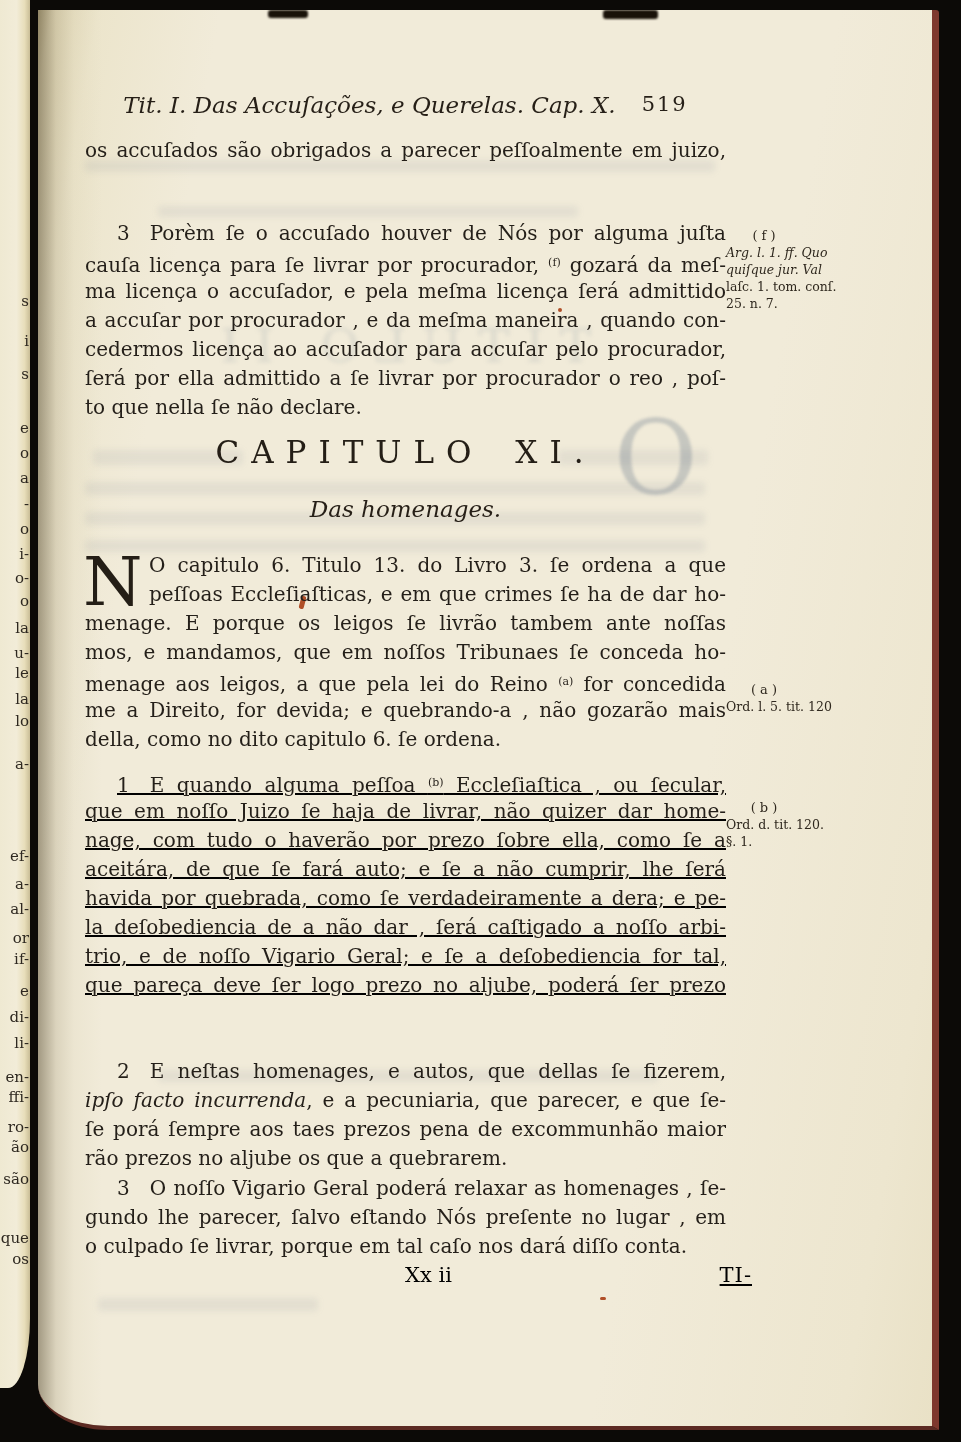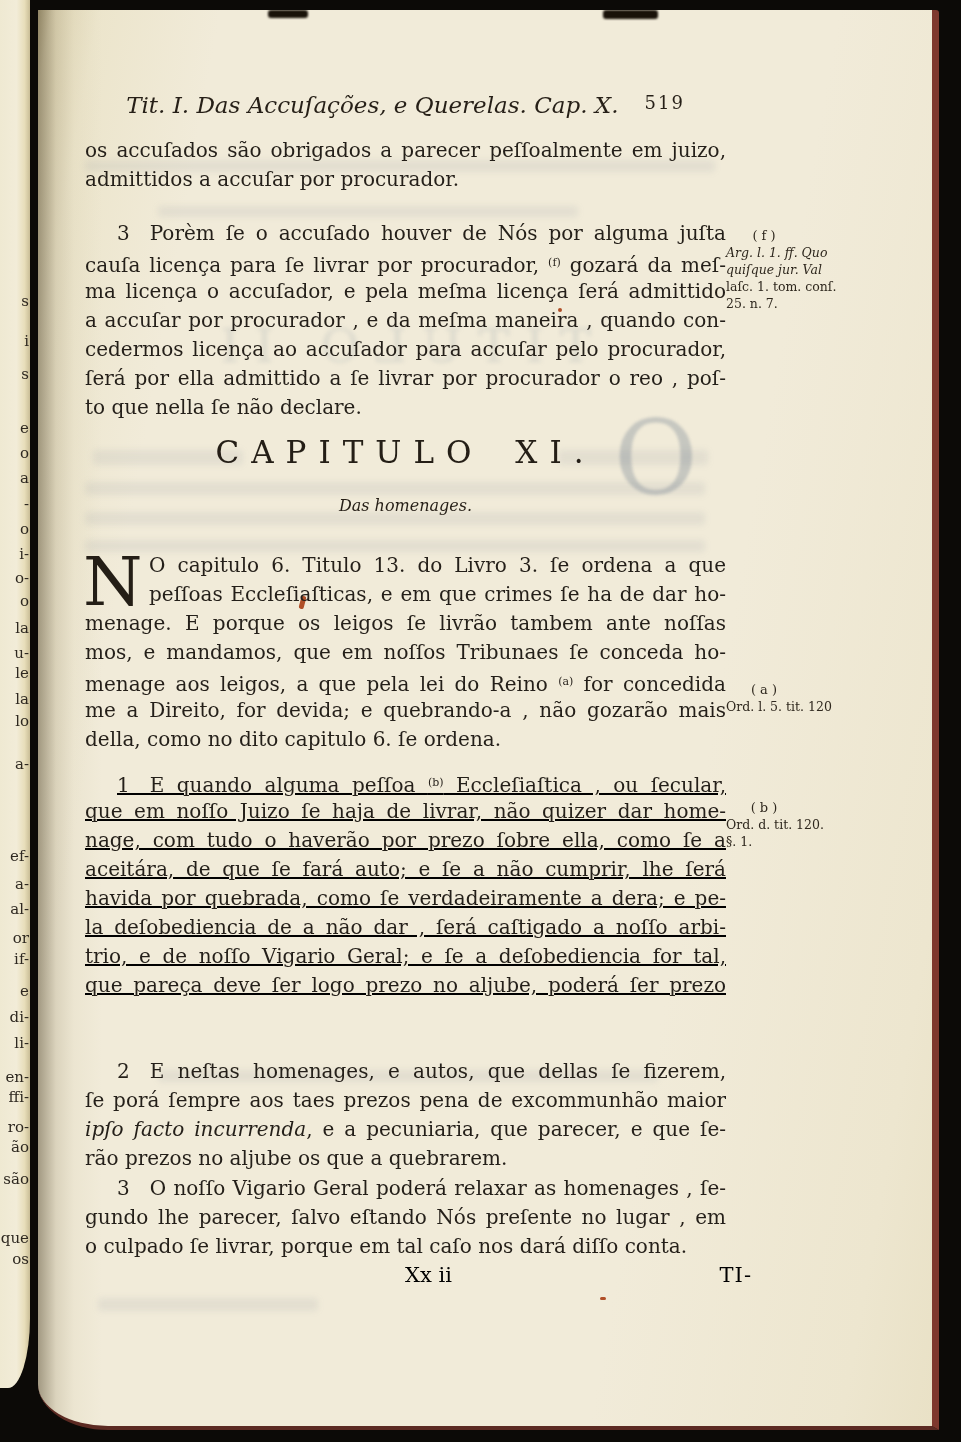--- a/index.html
+++ b/index.html
@@ -21,31 +21,31 @@
   .col{position:absolute;left:47px;width:641px;}
   .line{height:29px;line-height:29px;font-size:20px;color:#241f19;
         text-align:justify;text-align-last:justify;overflow:hidden;}
   .line.end{text-align-last:left;}
   .line.ind{text-indent:32px;}
   .capln{padding-left:64px;}
   .sup{font-size:11px;vertical-align:6px;}
   .it{font-style:italic;}
   .header{top:82px;display:flex;justify-content:center;gap:26px;font-style:italic;
           font-size:23px;color:#261f17;}
-  .header .num{font-style:normal;font-size:18px;letter-spacing:2px;}
+  .header .num{font-style:normal;font-size:21px;letter-spacing:2px;}
   .chapter{top:424px;text-align:center;font-size:31px;letter-spacing:12px;word-spacing:10px;color:#241e16;}
-  .subtitle{top:486px;text-align:center;font-style:italic;font-size:16px;color:#261f17;}
+  .subtitle{top:486px;text-align:center;font-style:italic;font-size:23px;color:#261f17;}
   .cap-para{position:relative;}
   .dropcap{position:absolute;left:-2px;top:2px;font-size:68px;line-height:58px;color:#241e16;}
   .margin-note{position:absolute;left:688px;width:100px;color:#2f281e;}
   .mn-label{width:76px;text-align:center;font-size:13px;line-height:16px;}
   .mn-line{font-size:12.5px;line-height:17px;white-space:nowrap;}
   .footer{top:1250px;height:30px;}
   .sig{position:absolute;left:320px;font-size:21px;line-height:30px;}
-  .catch{position:absolute;right:-26px;font-size:21px;line-height:30px;letter-spacing:1px;}
+  .catch{position:absolute;right:-26px;font-size:21px;line-height:30px;letter-spacing:1px;text-decoration:underline;}
   
   .ghost-caps{position:absolute;left:40px;top:308px;width:640px;text-align:center;font-size:47px;
         letter-spacing:16px;color:rgba(104,118,138,.15);filter:blur(2px);transform:scaleX(-1);}
   .ghost-o{position:absolute;left:576px;top:398px;font-size:102px;line-height:102px;
         color:rgba(100,116,136,.30);filter:blur(1.5px);}
   .smudge{position:absolute;background:rgba(110,122,140,.10);filter:blur(3px);border-radius:4px;}
   .speck{position:absolute;background:#b04f28;border-radius:2px;}
   .dirt{position:absolute;background:#191209;filter:blur(1px);border-radius:3px;}
 </style>
 </head>
@@ -107,21 +107,20 @@
     <div class="dirt" style="left:230px;top:0;width:40px;height:8px;"></div>
     <div class="dirt" style="left:565px;top:0;width:55px;height:9px;"></div>
 
     <div class="col header">
       <span>Tit. I. Das Accuſações, e Querelas. Cap. X.</span>
       <span class="num">519</span>
     </div>
 
     <div class="col" style="top:126px;">
       <div class="line">os accuſados são obrigados a parecer peſſoalmente em juizo,</div>
-      <div class="line end">admittidos a accuſar por procurador.</div>
     </div>
 
     <div class="col" style="top:209px;">
       <div class="line ind">3 Porèm ſe o accuſado houver de Nós por alguma juſta</div>
       <div class="line"><span>cauſa licença para ſe livrar por procurador, </span><span class="sup">(f)</span><span> gozará da meſ-</span></div>
       <div class="line">ma licença o accuſador, e pela meſma licença ſerá admittido</div>
       <div class="line">a accuſar por procurador , e da meſma maneira , quando con-</div>
       <div class="line">cedermos licença ao accuſador para accuſar pelo procurador,</div>
       <div class="line">ſerá por ella admittido a ſe livrar por procurador o reo , poſ-</div>
       <div class="line end">to que nella ſe não declare.</div>
@@ -147,22 +146,22 @@
       <div class="line">nage,  com tudo o haverão por prezo ſobre ella, como ſe a</div>
       <div class="line">aceitára, de que ſe fará auto;  e ſe a não cumprir, lhe ſerá</div>
       <div class="line">havida por quebrada, como ſe verdadeiramente a dera; e pe-</div>
       <div class="line">la deſobediencia de a não dar , ſerá caſtigado a noſſo arbi-</div>
       <div class="line">trio, e de noſſo Vigario Geral; e ſe a deſobediencia for tal,</div>
       <div class="line">que pareça deve ſer logo prezo no aljube, poderá ſer prezo</div>
     </div>
 
     <div class="col" style="top:1047px;">
       <div class="line ind">2 E neſtas homenages, e autos,  que dellas ſe fizerem,</div>
+      <div class="line"><span class="it">ipſo facto incurrenda</span><span>, e a pecuniaria, que parecer, e que ſe-</span></div>
       <div class="line">ſe porá ſempre aos taes prezos pena de excommunhão maior</div>
-      <div class="line"><span class="it">ipſo facto incurrenda</span><span>, e a pecuniaria, que parecer, e que ſe-</span></div>
       <div class="line end">rão prezos no aljube os que a quebrarem.</div>
     </div>
 
     <div class="col" style="top:1164px;">
       <div class="line ind">3 O noſſo Vigario Geral poderá relaxar as homenages , ſe-</div>
       <div class="line">gundo lhe parecer, ſalvo eſtando Nós preſente no lugar , em que</div>
       <div class="line end">o culpado ſe livrar, porque em tal caſo nos dará diſſo conta.</div>
     </div>
 
     <div class="col footer">

